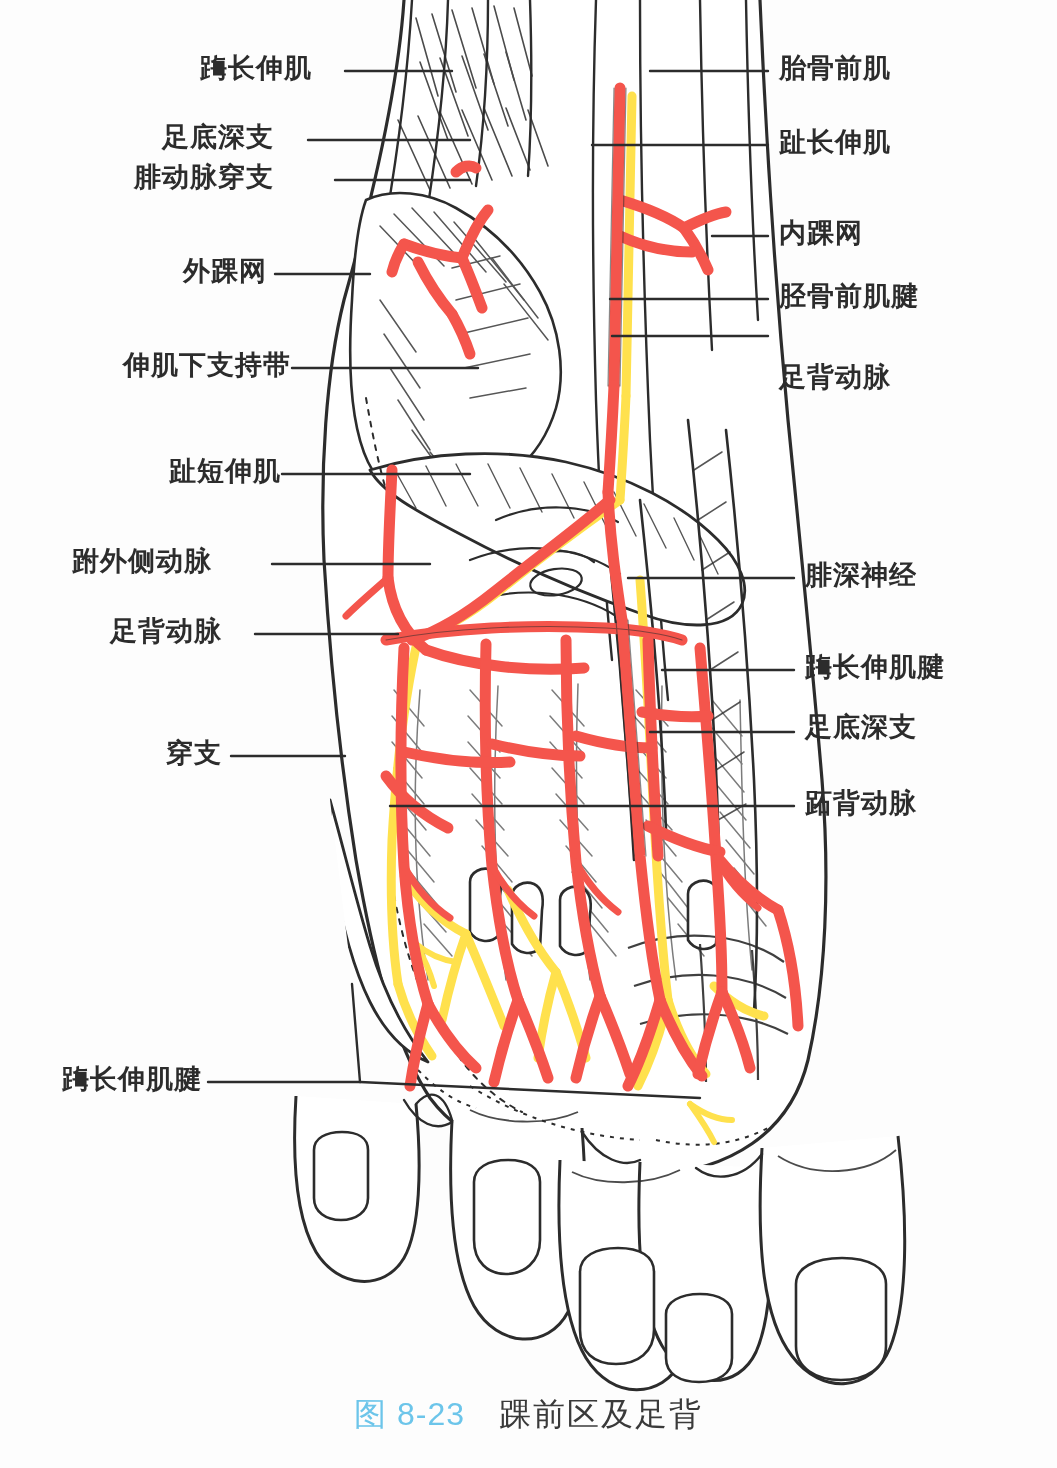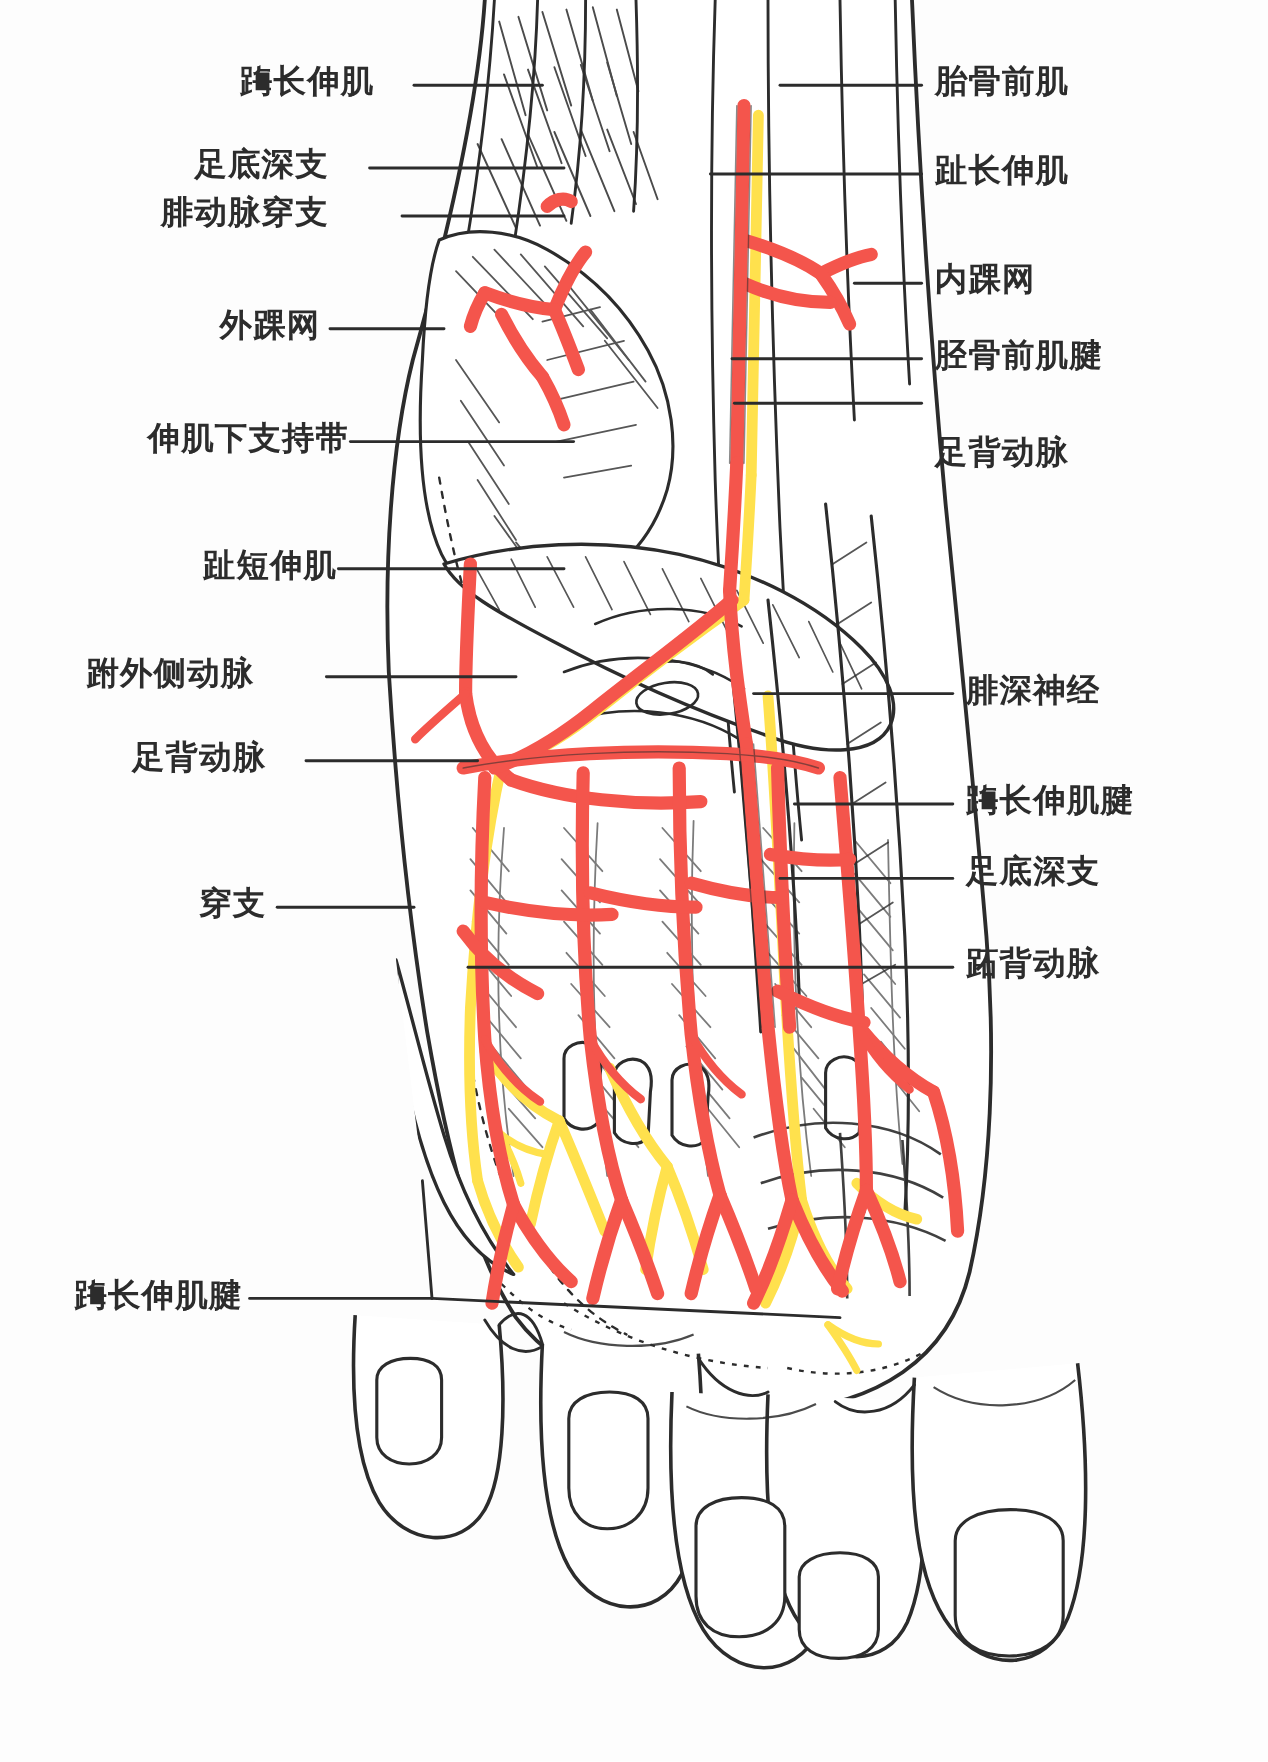--- a/index.html
+++ b/index.html
@@ -496,14 +496,17 @@
       <div class="lbl r" style="left: 779px; top: 129px;">趾长伸肌</div>
       <div class="lbl r" style="left: 779px; top: 220px;">内踝网</div>
       <div class="lbl r" style="left: 779px; top: 283px;">胫骨前肌腱</div>
       <div class="lbl r" style="left: 779px; top: 320px; margin-top: 44px;">足背动脉</div>
       <div class="lbl r" style="left: 805px; top: 562px;">腓深神经</div>
       <div class="lbl r" style="left: 805px; top: 654px;">踇长伸肌腱</div>
       <div class="lbl r" style="left: 805px; top: 716px; font-family: Liberation Mono, monospace;">足底深支</div>
       <div class="lbl r" style="left: 805px; top: 790px;">跖背动脉</div>
     </div>
 
+  <div id="caption">
+    <span class="fignum">图 8-23</span><span class="captitle">踝前区及足背</span>
+  </div>
 
 </div>
 
 </body></html>

